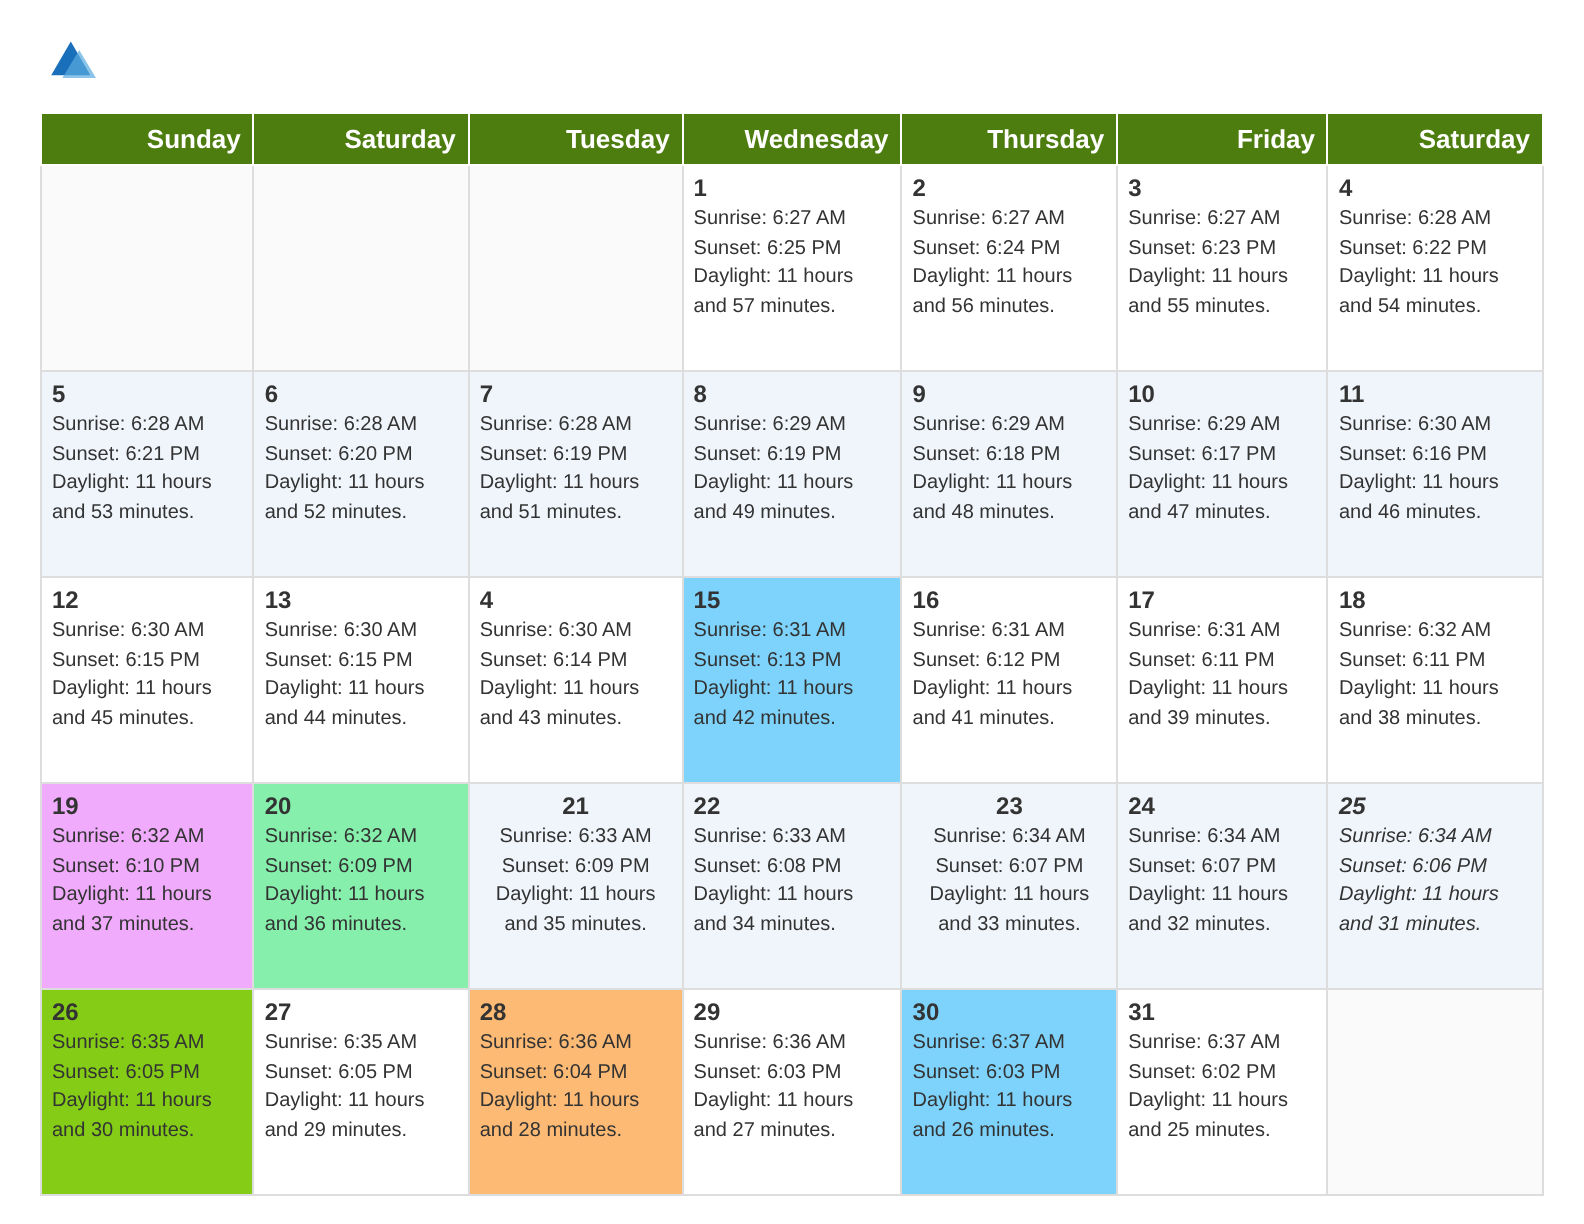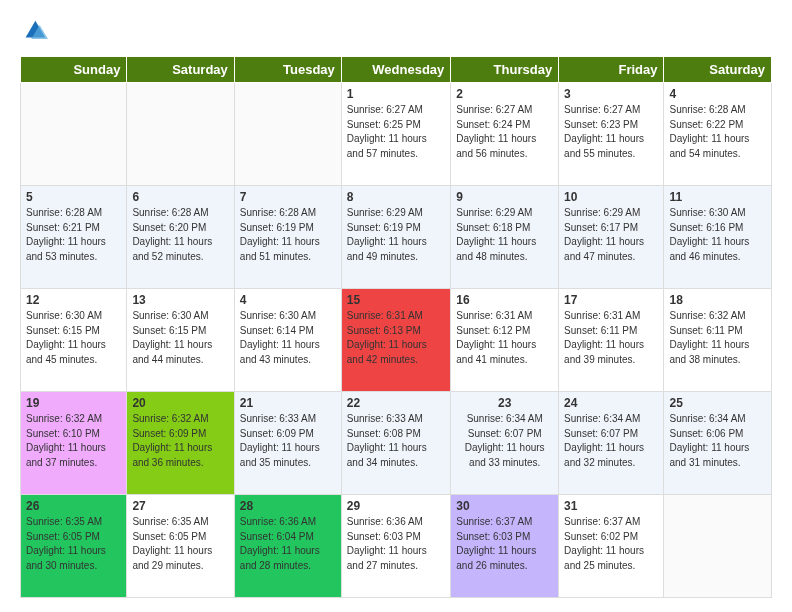--- a/index.html
+++ b/index.html
@@ -234,21 +234,21 @@
 Daylight: 11 hours
 and 44 minutes.</div>
           </td>
           <td style="background: rgb(255, 255, 255);">
             <span class="day-num">4</span>
             <div class="day-info" style="white-space: pre-line;">Sunrise: 6:30 AM
 Sunset: 6:14 PM
 Daylight: 11 hours
 and 43 minutes.</div>
           </td>
-          <td style="background: #ef4444;">
+          <td style="background: #7dd3fc;">
             <span class="day-num">15</span>
             <div class="day-info" style="white-space: pre-line;">Sunrise: 6:31 AM
 Sunset: 6:13 PM
 Daylight: 11 hours
 and 42 minutes.</div>
           </td>
           <td style="background: rgb(255, 255, 255);">
             <span class="day-num">16</span>
             <div class="day-info" style="white-space: pre-line;">Sunrise: 6:31 AM
 Sunset: 6:12 PM
@@ -271,28 +271,28 @@
           </td>
         </tr>
         <tr>
           <td style="background: #f0abfc;">
             <span class="day-num">19</span>
             <div class="day-info" style="white-space: pre-line;">Sunrise: 6:32 AM
 Sunset: 6:10 PM
 Daylight: 11 hours
 and 37 minutes.</div>
           </td>
-          <td style="background: #84cc16;">
+          <td style="background: #86efac;">
             <span class="day-num">20</span>
             <div class="day-info" style="white-space: pre-line;">Sunrise: 6:32 AM
 Sunset: 6:09 PM
 Daylight: 11 hours
 and 36 minutes.</div>
           </td>
-          <td style="background: rgb(240, 245, 251);">
+          <td style="background: rgb(240, 245, 251); text-align: center;">
             <span class="day-num">21</span>
             <div class="day-info" style="white-space: pre-line;">Sunrise: 6:33 AM
 Sunset: 6:09 PM
 Daylight: 11 hours
 and 35 minutes.</div>
           </td>
           <td style="background: rgb(240, 245, 251);">
             <span class="day-num">22</span>
             <div class="day-info" style="white-space: pre-line;">Sunrise: 6:33 AM
 Sunset: 6:08 PM
@@ -306,58 +306,58 @@
 Daylight: 11 hours
 and 33 minutes.</div>
           </td>
           <td style="background: rgb(240, 245, 251);">
             <span class="day-num">24</span>
             <div class="day-info" style="white-space: pre-line;">Sunrise: 6:34 AM
 Sunset: 6:07 PM
 Daylight: 11 hours
 and 32 minutes.</div>
           </td>
-          <td style="background: rgb(240, 245, 251);">
+          <td style="background: rgb(240, 245, 251); font-style: italic;">
             <span class="day-num">25</span>
             <div class="day-info" style="white-space: pre-line;">Sunrise: 6:34 AM
 Sunset: 6:06 PM
 Daylight: 11 hours
 and 31 minutes.</div>
           </td>
         </tr>
         <tr>
-          <td style="background: #22c55e;">
+          <td style="background: #84cc16;">
             <span class="day-num">26</span>
             <div class="day-info" style="white-space: pre-line;">Sunrise: 6:35 AM
 Sunset: 6:05 PM
 Daylight: 11 hours
 and 30 minutes.</div>
           </td>
           <td style="background: rgb(255, 255, 255);">
             <span class="day-num">27</span>
             <div class="day-info" style="white-space: pre-line;">Sunrise: 6:35 AM
 Sunset: 6:05 PM
 Daylight: 11 hours
 and 29 minutes.</div>
           </td>
-          <td style="background: #22c55e; margin-top: 20px;">
+          <td style="background: #fdba74; margin-top: 20px;">
             <span class="day-num">28</span>
             <div class="day-info" style="white-space: pre-line;">Sunrise: 6:36 AM
 Sunset: 6:04 PM
 Daylight: 11 hours
 and 28 minutes.</div>
           </td>
           <td style="background: rgb(255, 255, 255); margin-top: 28px;">
             <span class="day-num">29</span>
             <div class="day-info" style="white-space: pre-line;">Sunrise: 6:36 AM
 Sunset: 6:03 PM
 Daylight: 11 hours
 and 27 minutes.</div>
           </td>
-          <td style="background: #c4b5fd; margin-top: 40px;">
+          <td style="background: #7dd3fc; margin-top: 40px;">
             <span class="day-num">30</span>
             <div class="day-info" style="white-space: pre-line;">Sunrise: 6:37 AM
 Sunset: 6:03 PM
 Daylight: 11 hours
 and 26 minutes.</div>
           </td>
           <td style="background: rgb(255, 255, 255); border-radius: 10px;">
             <span class="day-num">31</span>
             <div class="day-info" style="white-space: pre-line;">Sunrise: 6:37 AM
 Sunset: 6:02 PM

